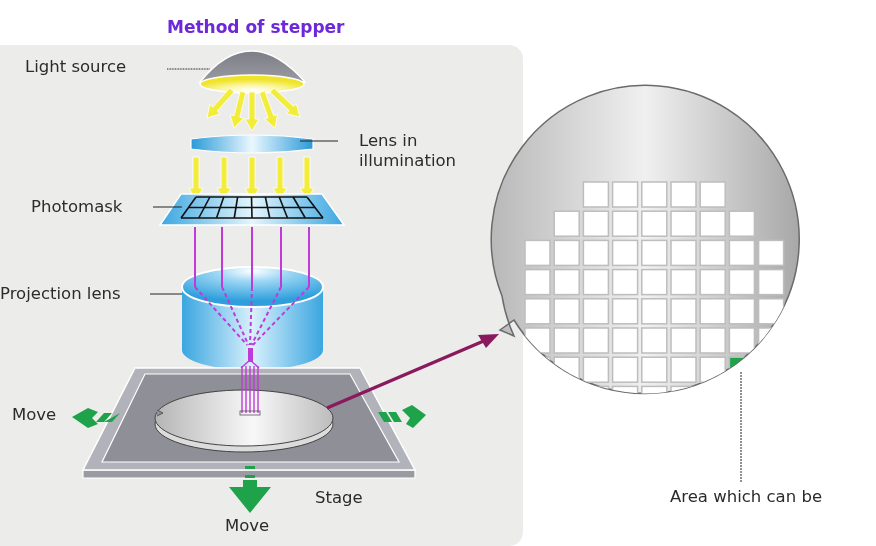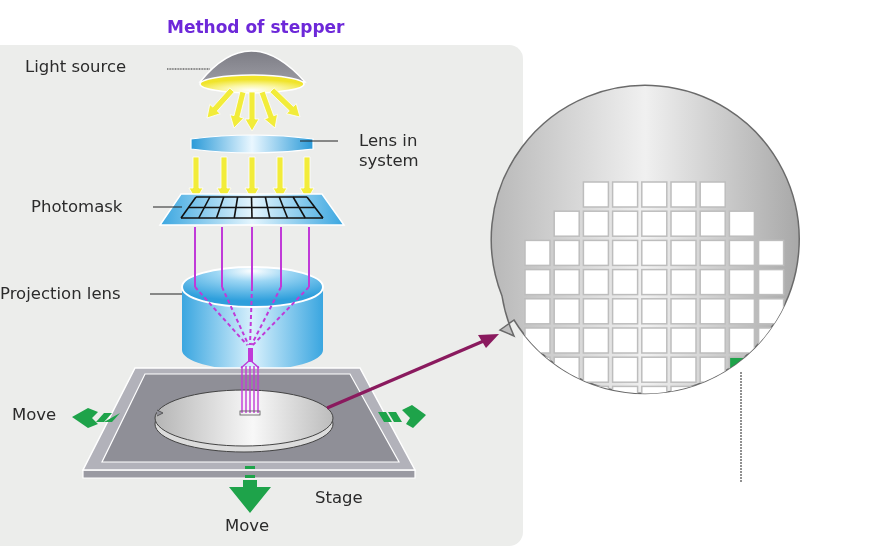--- a/index.html
+++ b/index.html
@@ -243,21 +243,22 @@
     <line x1="327" y1="408" x2="486" y2="340" stroke="#8a1a5e" stroke-width="3.5"></line>
     <polygon points="499,334 478,335 486,348" fill="#8a1a5e"></polygon>
   </g>
 
   <line x1="741" y1="372" x2="741" y2="483" stroke="#222" stroke-width="1" stroke-dasharray="2 1"></line>
 </svg>
 
 <div class="lbl" style="left:25px;top:57px;">Light source</div>
 <div class="lbl" style="left:343px;top:131px;line-height:20px;margin-left:16px;">
   <div>Lens in</div>
-  <div>system</div>
+  <div>illumination</div>
 </div>
 <div class="lbl" style="left:31px;top:197px;">Photomask</div>
 <div class="lbl" style="left:0;top:284px;">Projection lens</div>
 <div class="lbl" style="left:12px;top:405px;">Move</div>
 <div class="lbl" style="left:315px;top:488px;">Stage</div>
 <div class="lbl" style="left:225px;top:516px;">Move</div>
 <div class="lbl" style="left:670px;top:486px;line-height:21px;">
+  <div>Area which can be</div>
 </div>
 
 </body></html>

